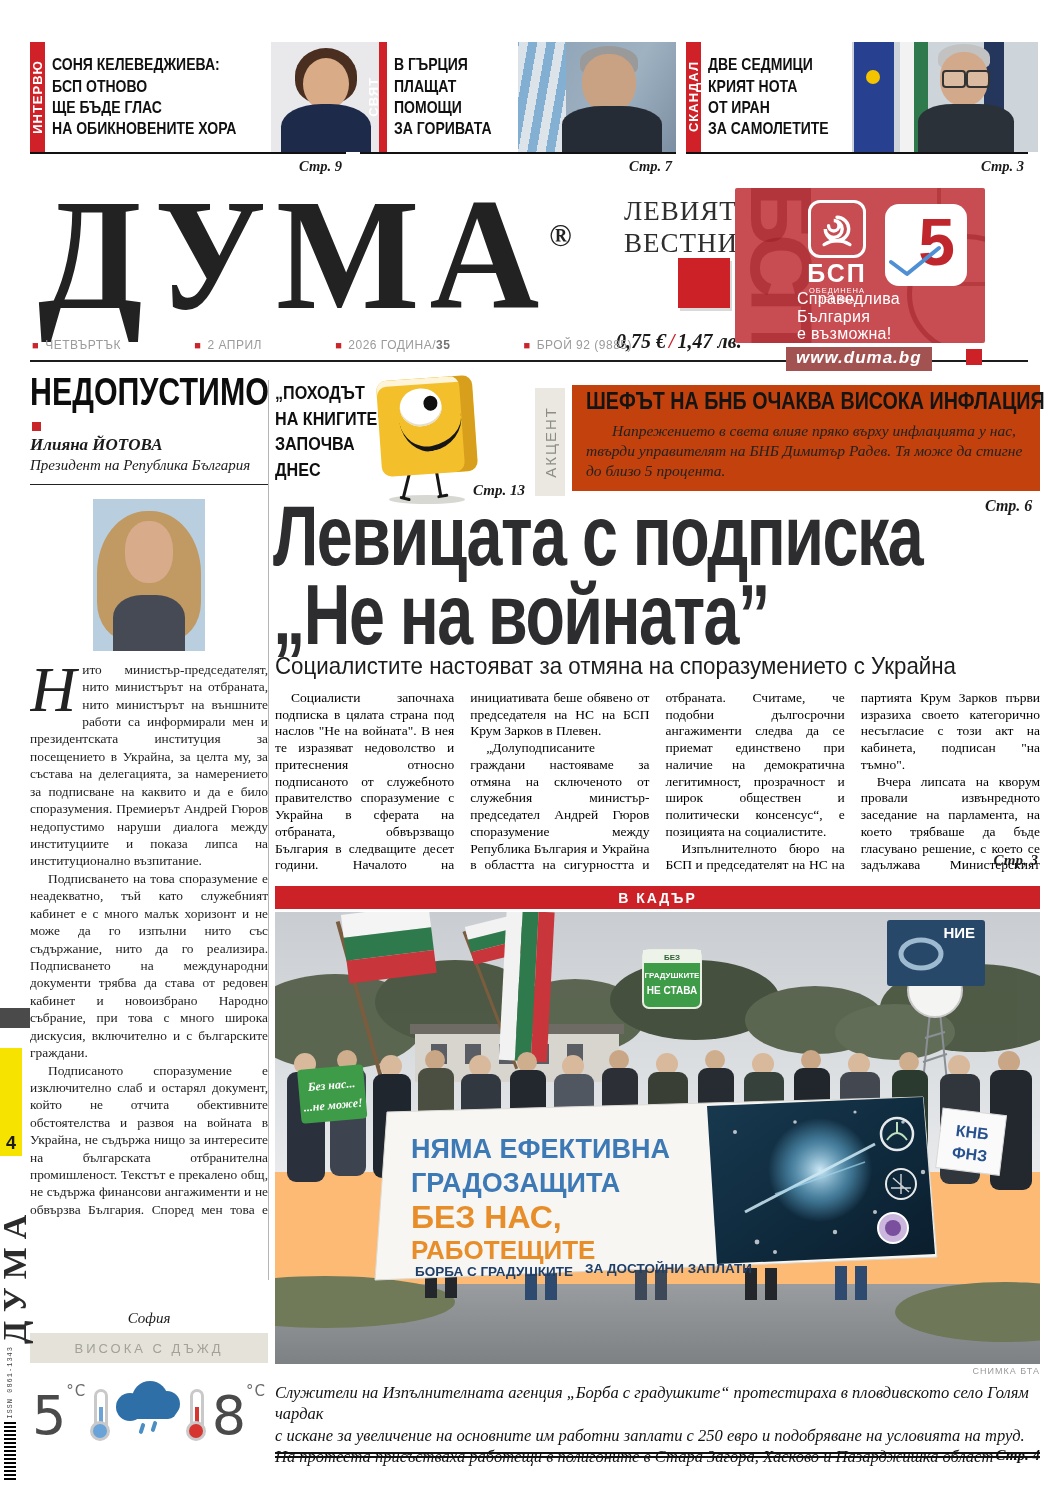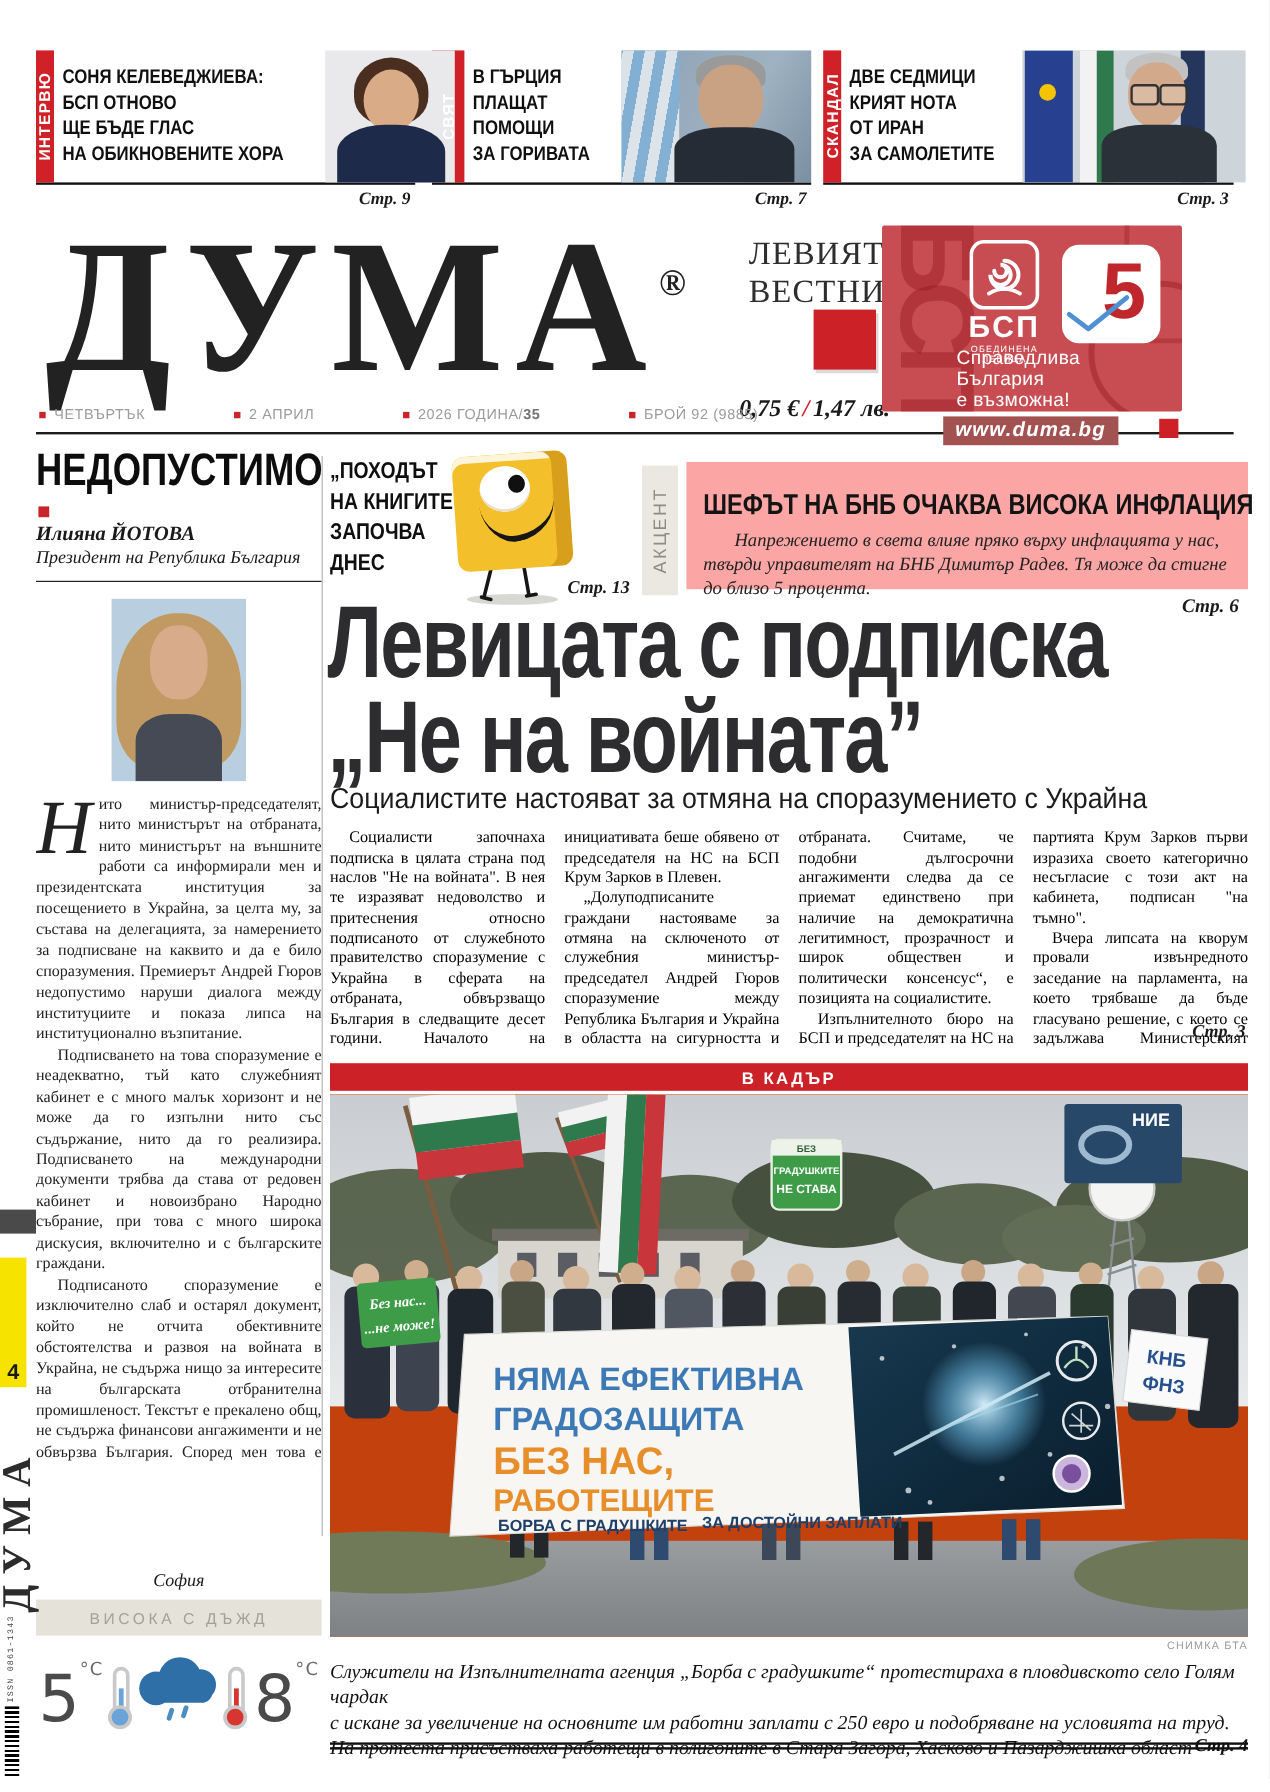--- a/index.html
+++ b/index.html
@@ -129,41 +129,41 @@
       border-radius:0 0 70% 55% / 0 0 90% 100%;transform:rotate(-8deg);}
   .book .leg{position:absolute;width:3px;height:26px;background:#161616;}
   .book .legL{left:34px;top:96px;transform:rotate(14deg);}
   .book .legR{left:66px;top:94px;transform:rotate(-10deg);}
   .book .leg::after{content:"";position:absolute;left:-2px;bottom:-2px;width:11px;height:3px;background:#161616;border-radius:2px;}
 
   .akcent-tab{position:absolute;left:535px;top:388px;width:30px;height:108px;background:#eae8e1;
       display:flex;align-items:center;justify-content:center;}
   .akcent-tab span{writing-mode:vertical-rl;transform:rotate(180deg);font-family:"Liberation Sans",sans-serif;
       font-size:15px;letter-spacing:2px;color:#8d8d85;}
-  .akcent{position:absolute;left:572px;top:385px;width:468px;height:106px;background:#fca5a5;padding:22px 14px;box-sizing:border-box;}
+  .akcent{position:absolute;left:572px;top:385px;width:468px;height:106px;background:#c2410c;padding:2px 14px;box-sizing:border-box;}
   .akcent-title{font-family:"Liberation Sans",sans-serif;font-weight:bold;font-size:24px;color:#141414;
       transform:scaleX(.82);transform-origin:0 50%;white-space:nowrap;}
   .akcent-text{margin-top:6px;font-style:italic;font-size:15.5px;line-height:1.28;color:#222;text-indent:26px;}
   .akcent-page{position:absolute;left:985px;top:497px;font-weight:bold;font-style:italic;font-size:16px;}
 
   .lead-headline{position:absolute;left:273px;top:496px;color:#2d2d2f;}
   .lh-line{font-family:"Liberation Sans",sans-serif;font-weight:bold;font-size:85px;line-height:.93;
       letter-spacing:-2px;transform:scaleX(.76);transform-origin:0 50%;white-space:nowrap;}
   .lead-sub{position:absolute;left:275px;top:652px;font-family:"Liberation Sans",sans-serif;font-size:24px;color:#1c1c1c;
       transform:scaleX(.93);transform-origin:0 50%;white-space:nowrap;}
   .lead-cols{position:absolute;left:275px;top:690px;width:765px;height:190px;overflow:hidden;
       column-count:4;column-gap:16px;text-align:justify;font-size:13.5px;line-height:1.24;color:#000000;}
   .lead-cols p{margin:0;text-indent:16px;}
   .lead-page{position:absolute;left:950px;top:852px;width:88px;text-align:right;font-weight:bold;font-style:italic;font-size:15px;}
 
   .kadar-bar{position:absolute;left:275px;top:886px;width:765px;height:23px;background:#cc2127;
       display:flex;align-items:center;justify-content:center;}
   .kadar-bar span{font-family:"Liberation Sans",sans-serif;font-weight:bold;font-size:14px;color:#fff;letter-spacing:2px;}
 
-  .photo-wrap{position:absolute;left:275px;top:912px;width:765px;height:452px;overflow:hidden;background:#c2410c;}
+  .photo-wrap{position:absolute;left:275px;top:912px;width:765px;height:452px;overflow:hidden;background:#fdba74;}
   .photo-credit{position:absolute;left:275px;top:1366px;width:765px;text-align:right;
       font-family:"Liberation Sans",sans-serif;font-size:9px;letter-spacing:1px;color:#9a9a9a;}
 
   .caption{position:absolute;left:275px;top:1382px;width:765px;font-style:italic;font-size:16.5px;line-height:1.3;color:#111;}
   .caption .row3{display:flex;justify-content:space-between;}
   .caption .pg{font-weight:bold;font-size:15px;}
   .bottom-rule{position:absolute;left:275px;top:1452px;width:765px;height:6px;
       border-top:2px solid #111;border-bottom:2px solid #111;box-sizing:border-box;}
 </style>
 </head>

